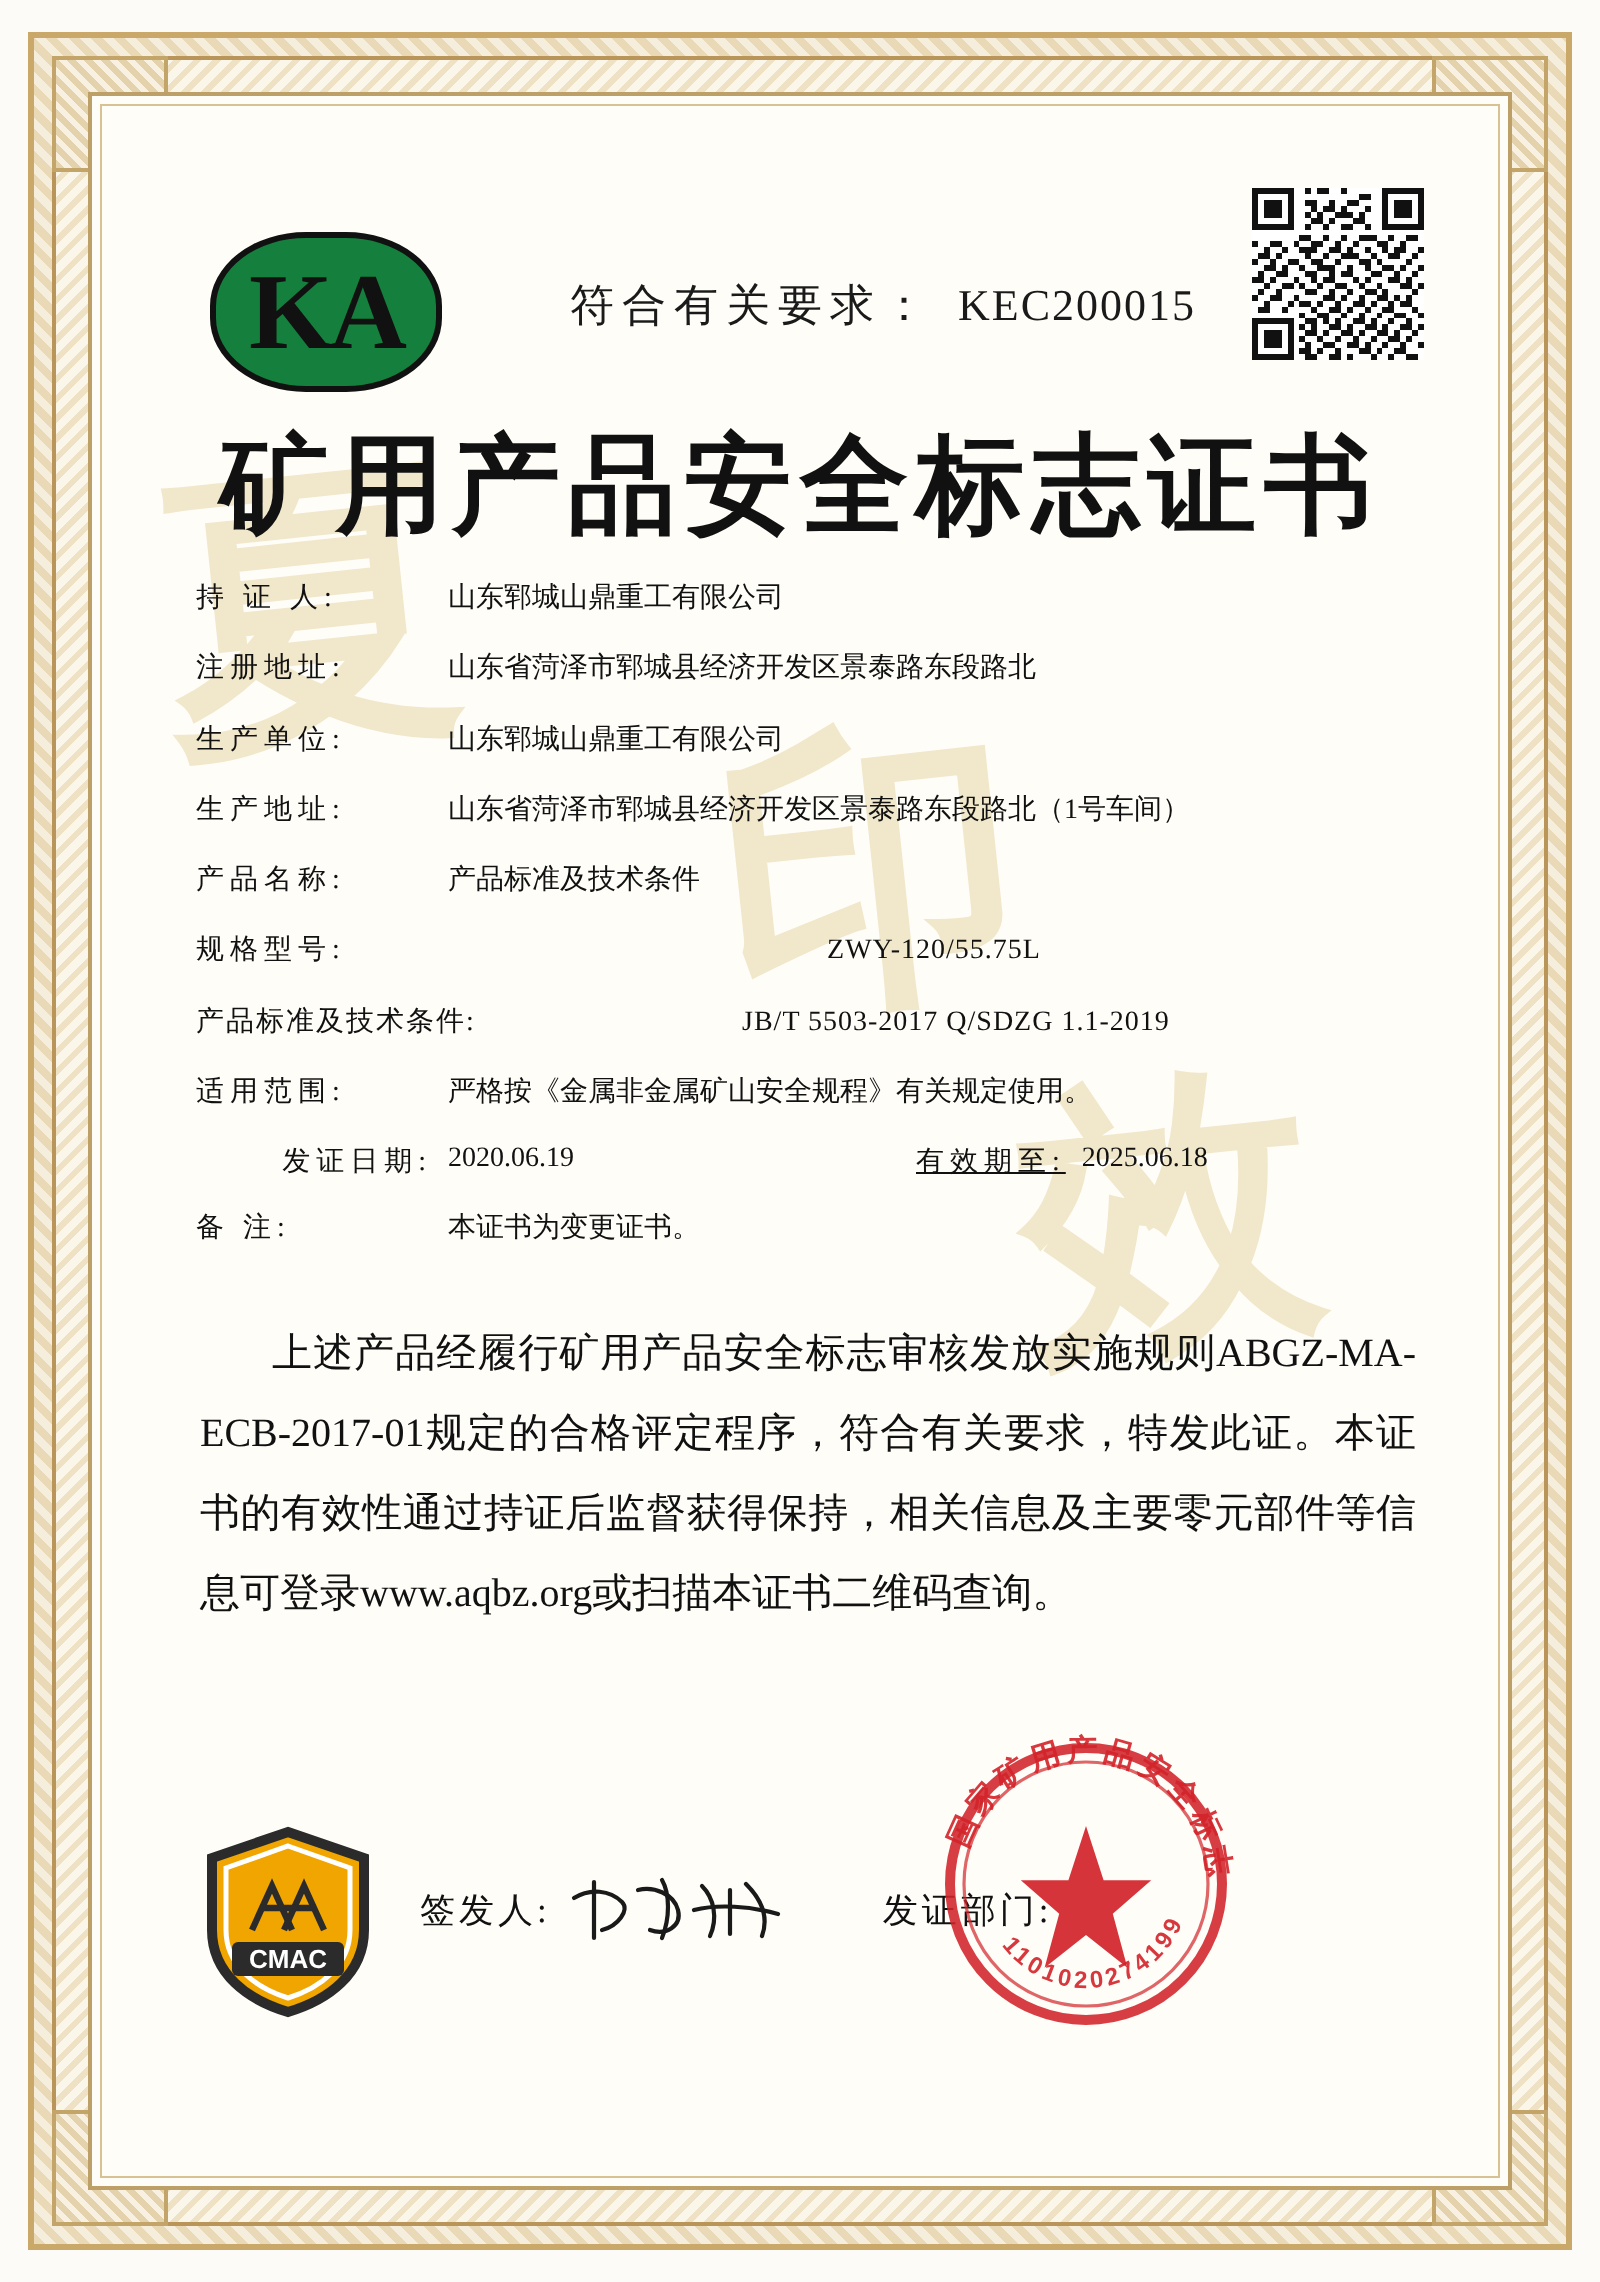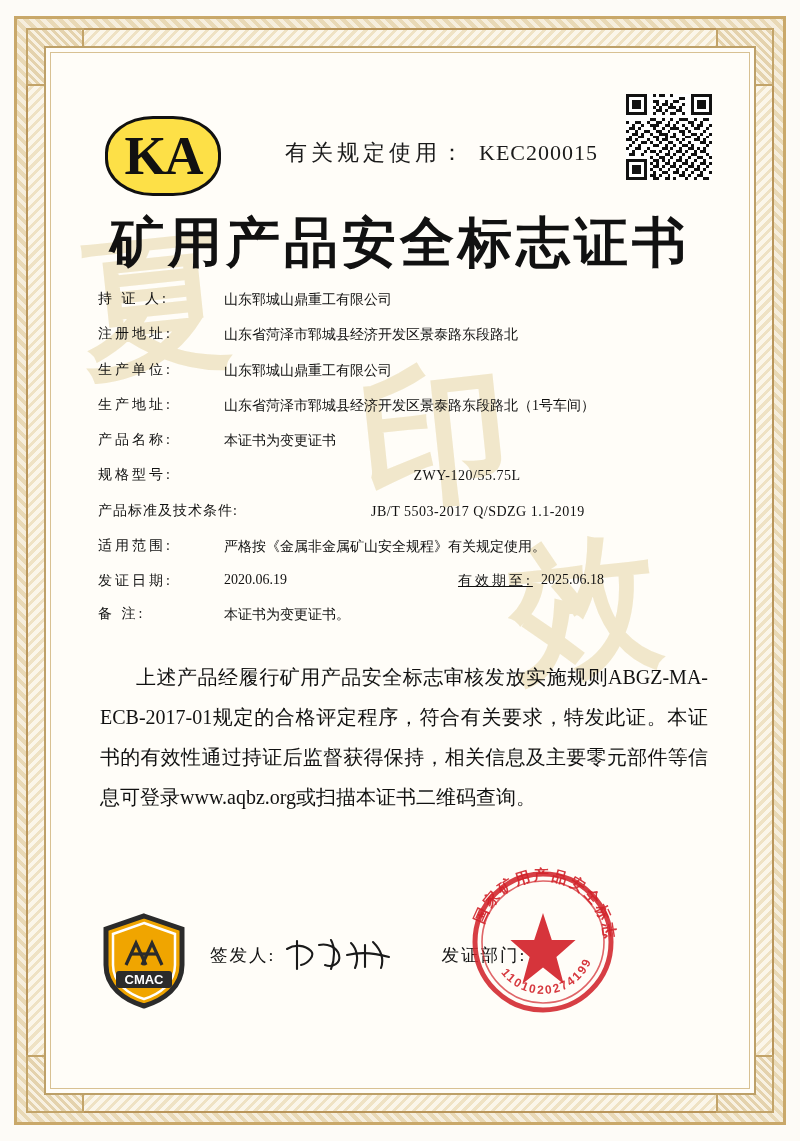--- a/index.html
+++ b/index.html
@@ -67,21 +67,21 @@
   }
   .wm-1{position:absolute;left:20px;top:30px;transform:rotate(-6deg);}
   .wm-2{position:absolute;left:300px;top:160px;transform:rotate(-6deg);}
   .wm-3{position:absolute;left:450px;top:330px;transform:rotate(-6deg);}
 
   
   .content{position:absolute;left:60px;top:62px;right:60px;bottom:62px;z-index:3;}
 
   .ka-logo{
     position:absolute;left:45px;top:54px;width:110px;height:74px;
-    background:#fde047;
+    background:#15803d;
     border:3px solid #111;
     border-radius:48px/37px;
     display:flex;align-items:center;justify-content:center;
   }
   .ka-logo span{
     font-family:"Liberation Serif",serif;
     font-weight:bold;font-size:54px;color:#111;letter-spacing:-2px;
     line-height:1;
   }
   .cert-no{
@@ -112,21 +112,21 @@
   .row{display:flex;margin-bottom:15px;align-items:flex-start;}
   .row .label{
     width:118px;flex:0 0 118px;
     letter-spacing:3px;
     white-space:nowrap;
   }
   .row .label.wide{width:auto;flex:0 0 auto;letter-spacing:1px;}
   .row .value{flex:1;padding-left:8px;line-height:1.45;}
   .row .value.mono{font-family:"Liberation Serif",serif;letter-spacing:.5px;text-align:center;}
 
-  .row-dates{display:flex;margin-bottom:15px;}
+  .row-dates{display:flex;margin-bottom:15px;text-align:right;}
   .date-left{display:flex;width:300px;}
   .date-right{display:flex;margin-left:60px;}
   .date-left .label,.date-right .label{letter-spacing:3px;white-space:nowrap;}
   .date-left .label{width:118px;flex:0 0 118px;}
   .date-right .label{flex:0 0 auto;text-decoration:underline;}
   .date-left .value,.date-right .value{padding-left:8px;}
 
   .paragraph{
     position:absolute;left:40px;right:32px;top:595px;
     font-size:20px;line-height:2.0;color:#111;
@@ -177,21 +177,21 @@
     <span class="wm-3">效</span>
   </div>
 
   <div class="content">
 
     <div class="ka-logo">
       <span>KA</span>
     </div>
 
     <div class="cert-no">
-      <span class="lbl">有关规定使用：</span><span class="val">KEC200015</span>
+      <span class="lbl">符合有关要求：</span><span class="val">KEC200015</span>
     </div>
 
     <div class="qr">
       <svg width="86" height="86" viewBox="0 0 29 29" shape-rendering="crispEdges">
         <rect width="29" height="29" fill="#fff"></rect>
         <g fill="#111">
           <rect x="0" y="0" width="7" height="1"></rect>
             <rect x="0" y="0" width="1" height="7"></rect>
           <rect x="6" y="0" width="1" height="7"></rect>
             <rect x="0" y="6" width="7" height="1"></rect>
@@ -414,21 +414,21 @@
         <div class="value">山东郓城山鼎重工有限公司</div>
       </div>
 
       <div class="row">
         <div class="label">生产地址:</div>
         <div class="value">山东省菏泽市郓城县经济开发区景泰路东段路北（1号车间）</div>
       </div>
 
       <div class="row">
         <div class="label">产品名称:</div>
-        <div class="value">本证书为变更证书</div>
+        <div class="value">产品标准及技术条件</div>
       </div>
 
       <div class="row">
         <div class="label">规格型号:</div>
         <div class="value mono">ZWY-120/55.75L</div>
       </div>
 
       <div class="row">
         <div class="label wide">产品标准及技术条件:</div>
         <div class="value mono">JB/T 5503-2017 Q/SDZG 1.1-2019</div>

